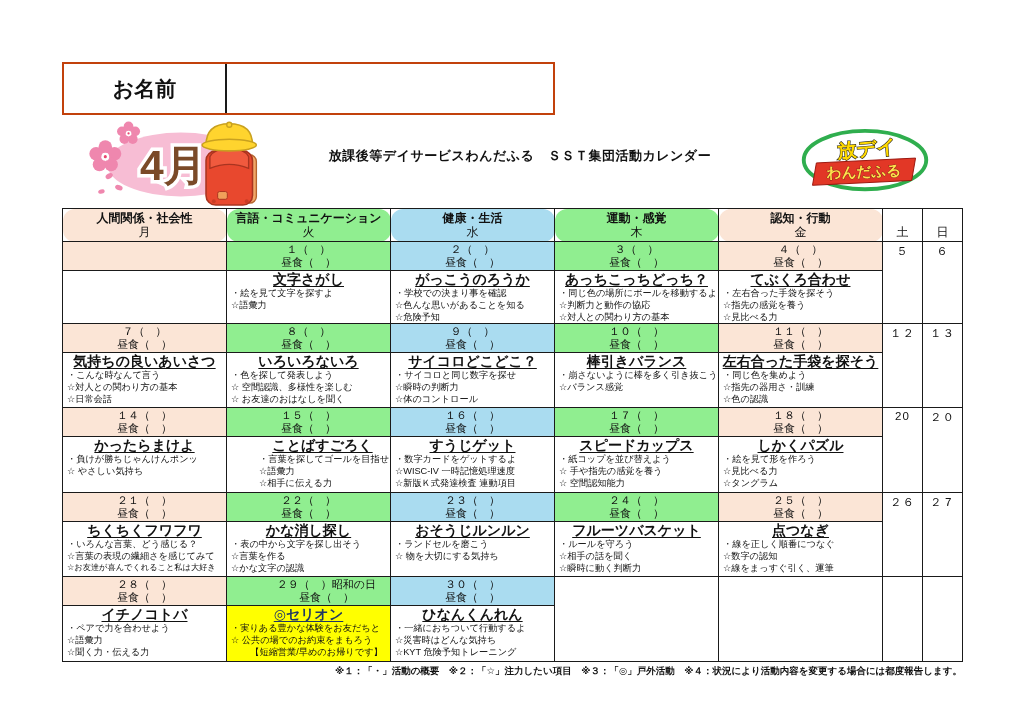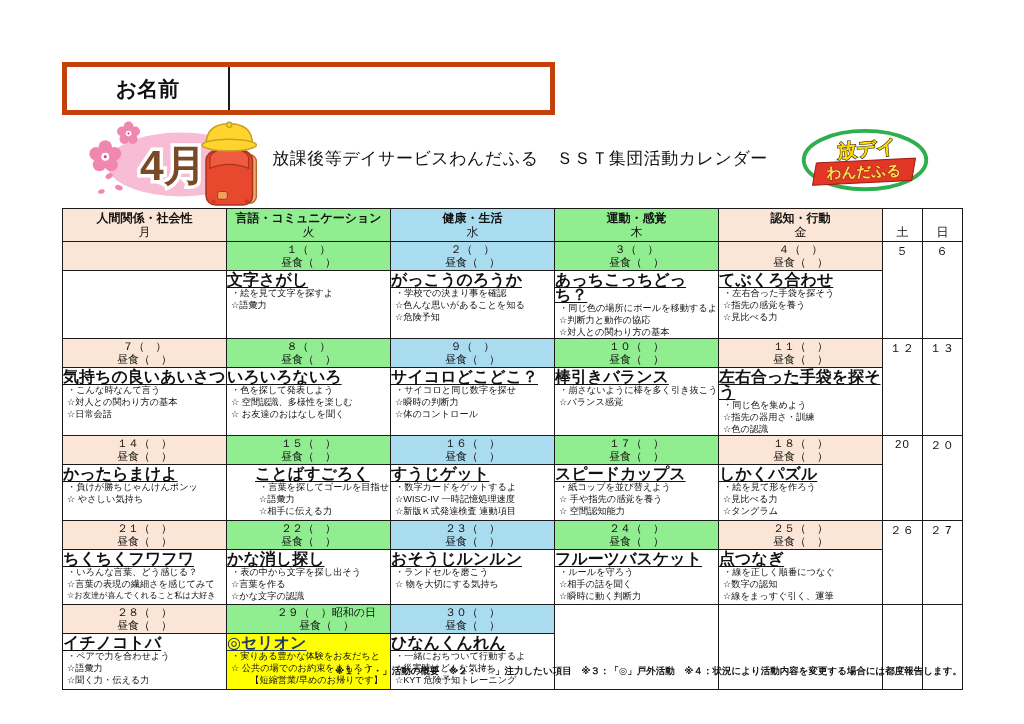--- a/index.html
+++ b/index.html
@@ -1,49 +1,49 @@
 <!DOCTYPE html>
 <html style="--peach: #fbe5d6; --green: #90ee90; --blue: #aadcf0; --yellow: #ffff00; --navy: #1f3864; --badge_pink: #f7bdd4; --blossom_pink: #ef87ae; --blossom_deep: #e8476f; --month_brown: #7a4a28; --hat_yellow: #ffd42e; --bag_red: #e8482e; --bag_pad: #f2a868; --logo_green: #2fae4e; --logo_red: #e23726; --logo_yellow: #ffd900;"><head>
 <meta charset="utf-8">
 <style>
   html,body{margin:0;padding:0;background:#e9e9e9;}
   .canvas{position:relative;width:1024px;height:724px;background:#ffffff;
     font-family:"Liberation Sans","DejaVu Sans",sans-serif;color:#111;overflow:hidden;}
 
   
   .namebox{position:absolute;left:62px;top:62px;width:493px;height:53px;
-    border:5px solid #c2410c;display:flex;box-sizing:border-box;background:#fff;}
+    border:2px solid #c2410c;display:flex;box-sizing:border-box;background:#fff;}
   .namebox .label{width:161px;border-right:2px solid #1a1a1a;display:flex;
     align-items:center;justify-content:center;font-size:21px;font-weight:bold;}
   .namebox .value{flex:1;}
 
   
   .badge{position:absolute;left:82px;top:116px;width:188px;height:92px;}
   .pagetitle{position:absolute;left:240px;top:147px;width:560px;text-align:center;
-    font-size:17px;font-weight:normal;letter-spacing:.5px;}
+    font-size:13px;font-weight:bold;letter-spacing:.5px;}
   .logo{position:absolute;left:796px;top:126px;width:138px;height:70px;}
 
   
   table.cal{position:absolute;left:62px;top:208px;width:900px;border-collapse:collapse;
     table-layout:fixed;}
   table.cal th,table.cal td{border:1px solid #1a1a1a;padding:0;vertical-align:top;
     overflow:hidden;}
-  th.hcell{height:32px;font-size:12px;}
+  th.hcell{height:32px;font-size:12px;border-radius:12px;}
   th.hcell .cat{height:16px;line-height:17px;font-weight:bold;margin-top:1px;}
   th.hcell .wd{height:14px;line-height:13px;font-weight:normal;}
   .col-peach{background:var(--peach);}
   .col-green{background:var(--green);}
   .col-blue{background:var(--blue);}
   .col-white{background:#ffffff;}
   td.date-cell{text-align:center;}
   td.date-cell .d1{font-size:11px;line-height:13px;margin-top:1px;}
   td.date-cell .d2{font-size:11px;line-height:13px;}
   td.act-cell{background:#fff;}
   td.act-cell.bg-yellow{background:var(--yellow);}
-  .atitle{font-size:16px;font-weight:bold;text-decoration:underline;
+  .atitle{font-size:14px;font-weight:bold;text-align:center;text-decoration:underline;
     text-underline-offset:2px;line-height:15px;margin-top:1px;}
   .atitle.navy{color:var(--navy);}
   .line{font-size:9.2px;line-height:12px;padding-left:4px;white-space:nowrap;}
   .line.small{font-size:8.2px;}
   .line.center{text-align:center;padding-left:16px;}
   td.we-cell{text-align:center;font-size:11.5px;background:#fff;}
   td.we-cell .num{margin-top:2px;letter-spacing:1px;}
   td.void{border:none;background:#fff;}
 
   .footnote{position:absolute;right:62px;top:665px;font-size:9.5px;font-weight:bold;

